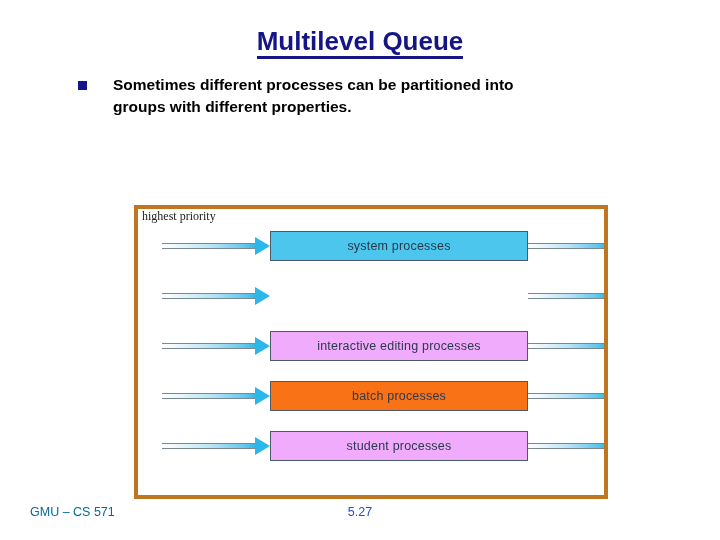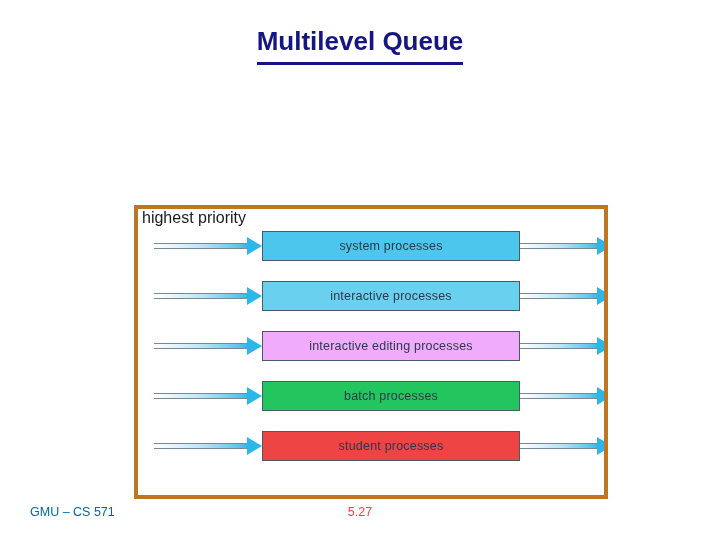--- a/index.html
+++ b/index.html
@@ -23,21 +23,21 @@
     top: 26px;
     width: 720px;
     text-align: center;
     font-size: 26px;
     font-weight: bold;
     color: #151585;
     letter-spacing: 0px;
   }
   #slide-title span.tt {
     border-bottom: 3px solid #151585;
-    padding-bottom: 6px;
+    padding-bottom: 0;
   }
 
   
   #bullet-list {
     position: absolute;
     left: 78px;
     top: 74px;
     width: 590px;
   }
   .bullet-row {
@@ -76,32 +76,32 @@
   }
   #diagram-inner {
     position: relative;
     width: 466px;
     height: 286px;
   }
 
   .priority-label {
     position: absolute;
     left: 4px;
-    font-size: 16px;
+    font-size: 12px;
     color: #1b1b1b;
-    font-family: Liberation Sans, sans-serif;
+    font-family: Liberation Serif, serif;
     white-space: nowrap;
   }
   #label-highest { top: 0px; }
   #label-lowest  { top: 272px; margin-top: 29px; }
 
   
   .queue-row {
     position: absolute;
-    left: 8px;
+    left: 16px;
     width: 466px;
     height: 30px;
     display: block;
   }
 
   .queue-box {
     position: absolute;
     left: 116px;
     top: 0px;
     width: 258px;
@@ -158,32 +158,37 @@
     font-size: 12.5px;
     color: #0369a1;
   }
   #footer-center {
     position: absolute;
     left: 0;
     top: 505px;
     width: 720px;
     text-align: center;
     font-size: 12.5px;
-    color: #ef4444;
+    color: #1d4ed8;
   }
 </style>
 </head>
 <body>
 
 <div id="slide-title">
   <span class="tt">Multilevel Queue</span>
 </div>
 
 <div id="bullet-list">
 
+  <div class="bullet-row">
+    <div class="bullet-marker"></div>
+    <div class="bullet-text">Sometimes different processes can be partitioned into
+groups with different properties.</div>
+  </div>
 
 
 </div>
 
 <div id="diagram-frame">
   <div id="diagram-inner">
 
     <div class="priority-label" id="label-highest">highest priority</div>
 
     <div class="queue-row" style="top:22px">
@@ -198,23 +203,20 @@
           <div class="shaft"></div>
           <div class="head"></div>
         </div>
     </div>
 
     <div class="queue-row" style="top:72px">
       <div class="arrow arrow-in">
           <div class="shaft"></div>
           <div class="head"></div>
         </div>
-      <div class="queue-box" style="background:#6AD0F0">
-        <span>interactive processes</span>
-      </div>
       <div class="arrow arrow-out">
           <div class="shaft"></div>
           <div class="head"></div>
         </div>
     </div>
 
     <div class="queue-row" style="top:122px">
       <div class="arrow arrow-in">
           <div class="shaft"></div>
           <div class="head"></div>
@@ -226,35 +228,35 @@
           <div class="shaft"></div>
           <div class="head"></div>
         </div>
     </div>
 
     <div class="queue-row" style="top:172px">
       <div class="arrow arrow-in">
           <div class="shaft"></div>
           <div class="head"></div>
         </div>
-      <div class="queue-box" style="background:#22c55e">
+      <div class="queue-box" style="background:#f97316">
         <span>batch processes</span>
       </div>
       <div class="arrow arrow-out">
           <div class="shaft"></div>
           <div class="head"></div>
         </div>
     </div>
 
     <div class="queue-row" style="top:222px">
       <div class="arrow arrow-in">
           <div class="shaft"></div>
           <div class="head"></div>
         </div>
-      <div class="queue-box" style="background:#ef4444">
+      <div class="queue-box" style="background:#f0abfc">
         <span>student processes</span>
       </div>
       <div class="arrow arrow-out">
           <div class="shaft"></div>
           <div class="head"></div>
         </div>
     </div>
 
     <div class="priority-label" id="label-lowest">lowest priority</div>
 

